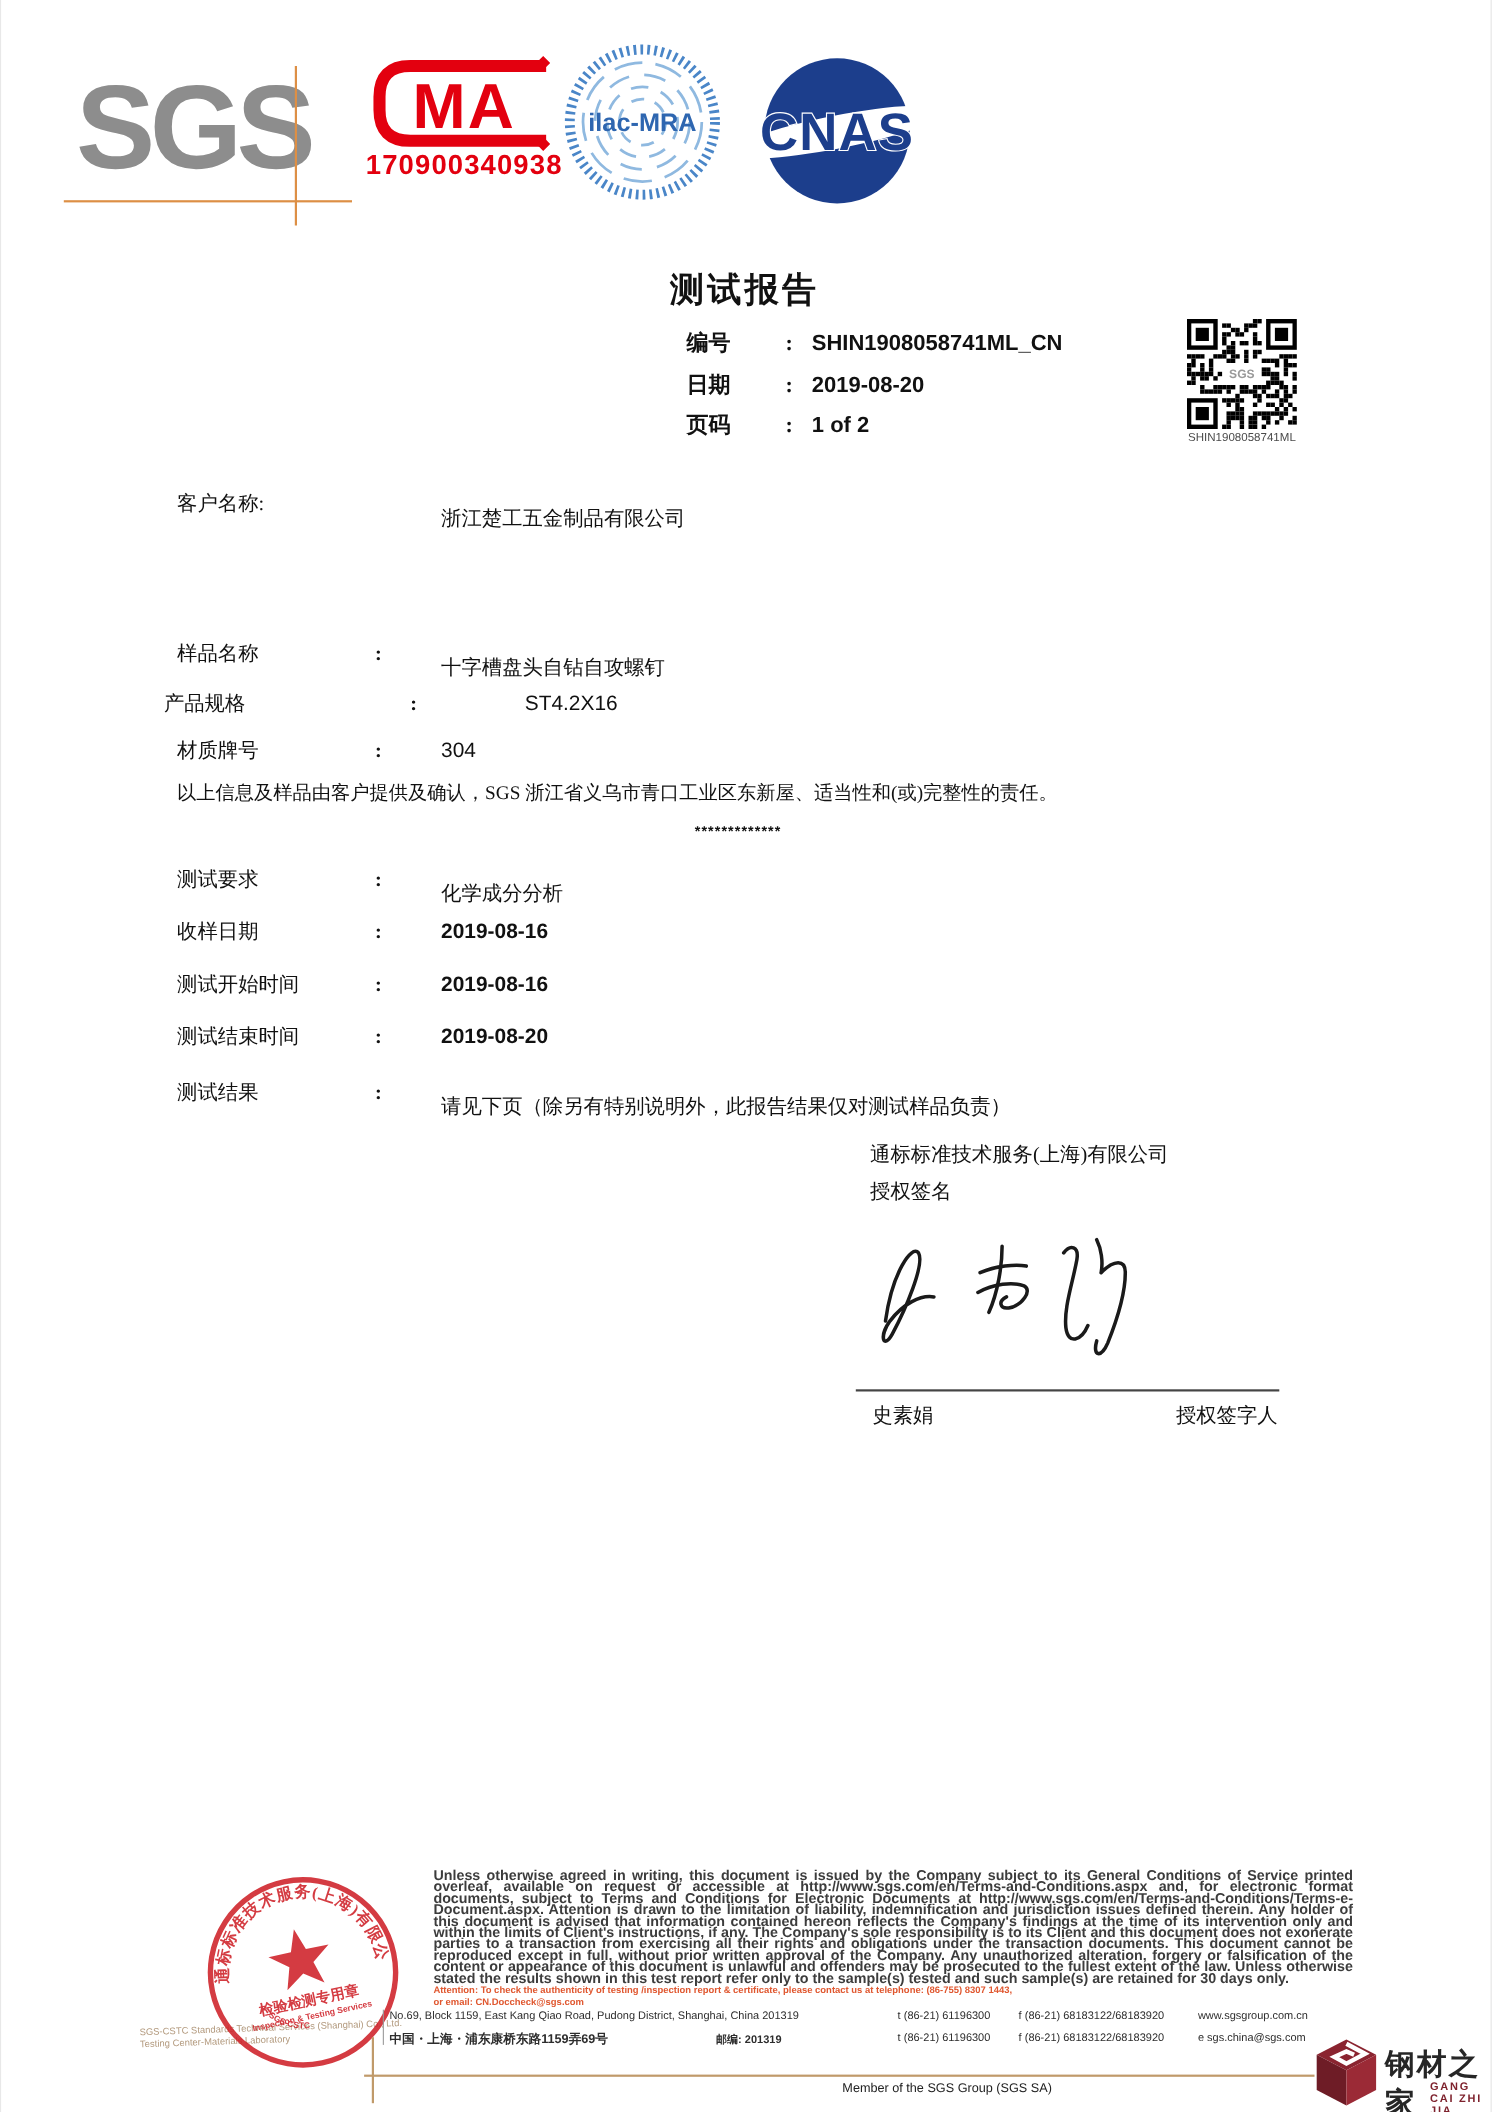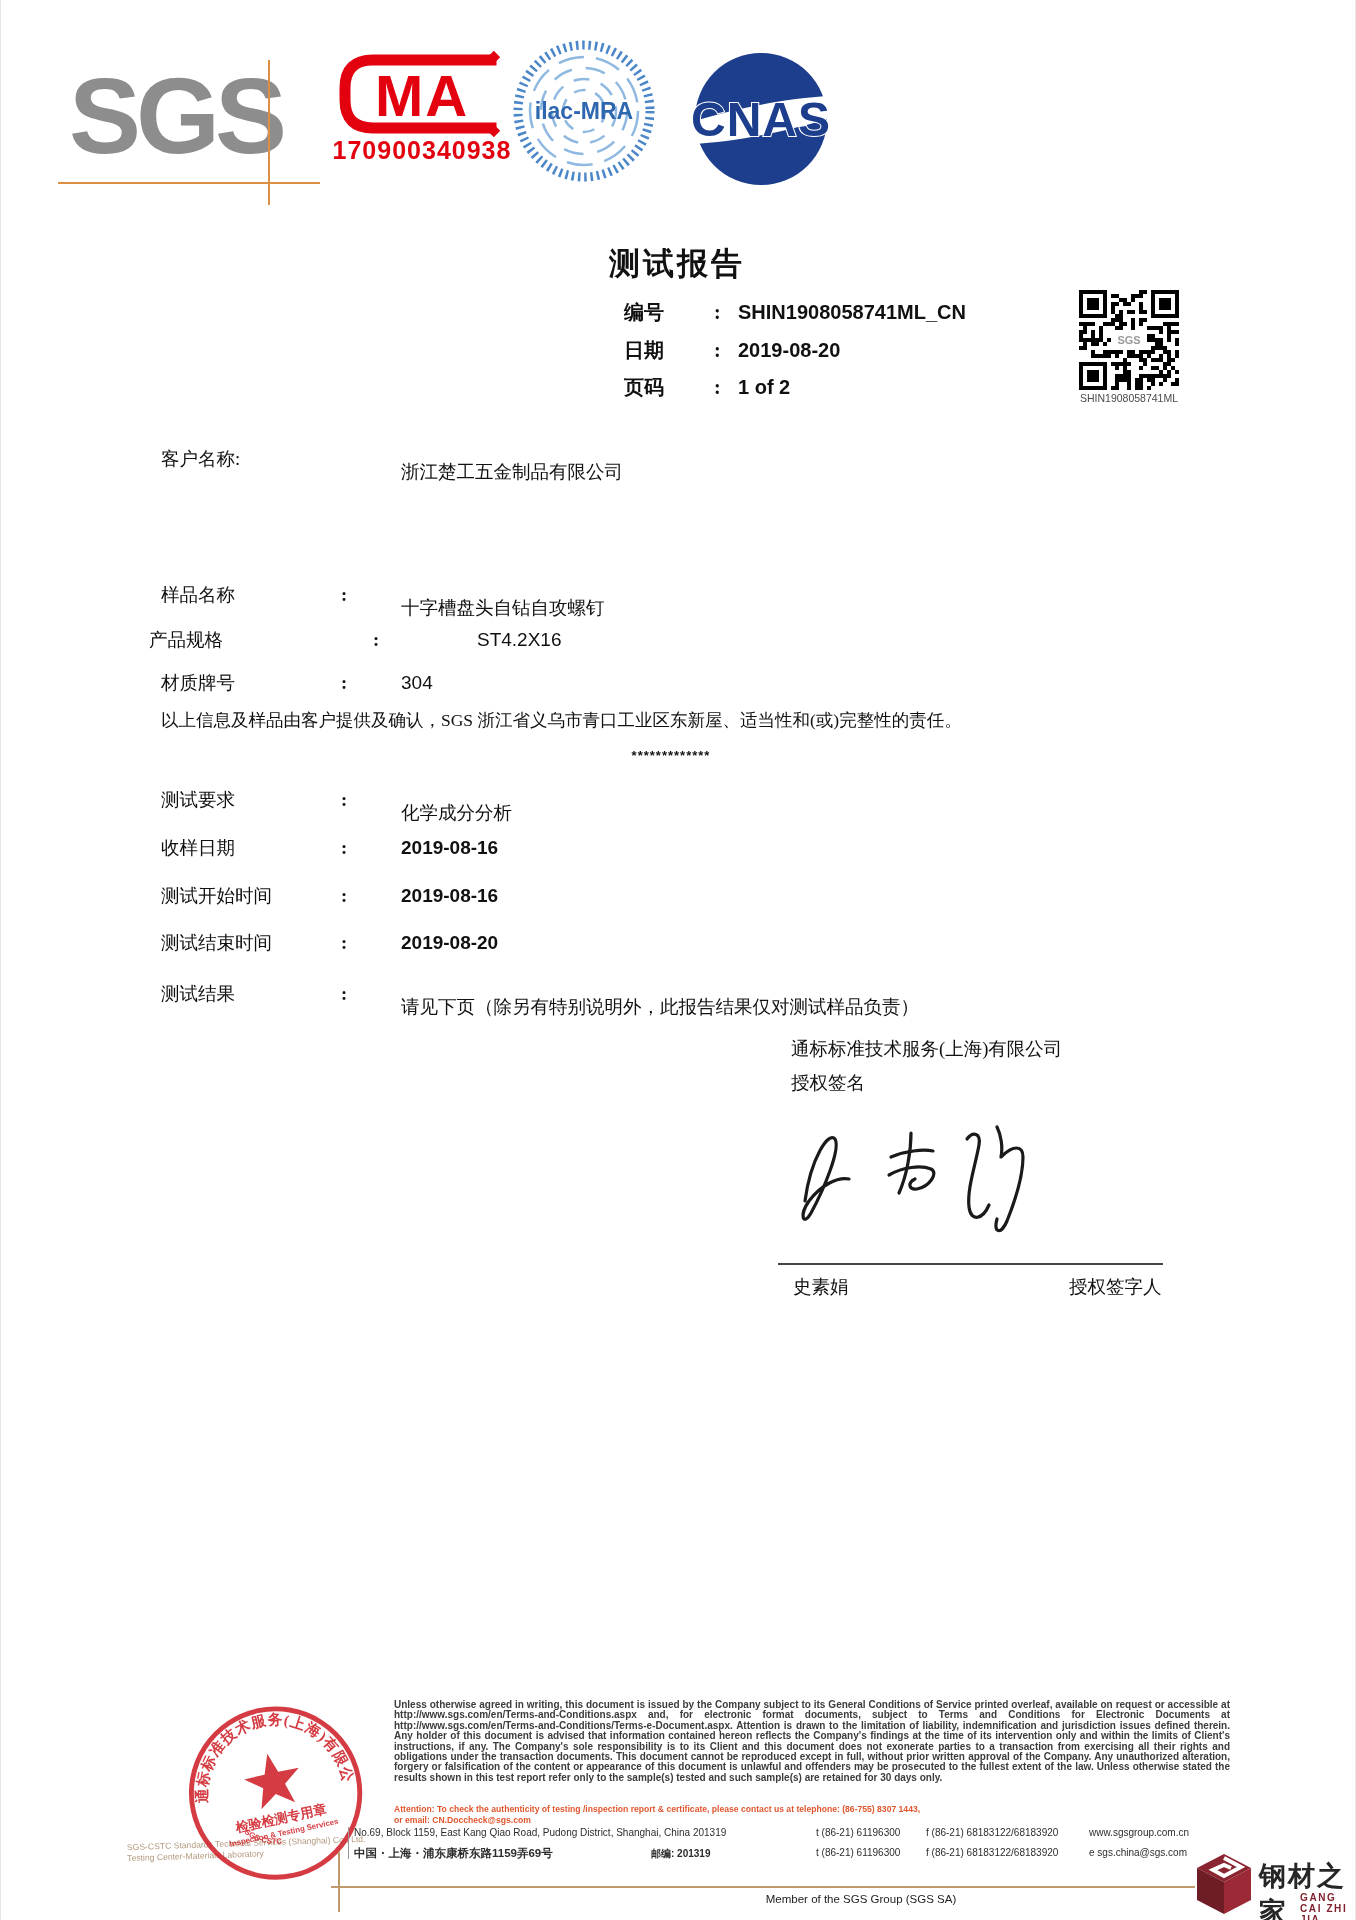--- a/index.html
+++ b/index.html
@@ -48,21 +48,21 @@
   .sig-label{left:790px;top:1070px;font-size:18.5px;}
   .sig-img{left:770px;top:1105px;}
   .sig-line{left:777px;top:1263px;width:385px;height:2px;background:#444;}
   .sig-name{left:792px;top:1274px;font-size:18.5px;}
   .sig-title{left:1068px;top:1274px;font-size:18.5px;}
 
   
   .stamp{left:182px;top:1700px;transform:rotate(-12deg);}
   .stamp-sub{left:126px;top:1838px;font-size:8.6px;line-height:11px;color:#b39a7e;
              font-family:"Liberation Sans",sans-serif;transform:rotate(-2deg);}
-  .legal{left:393px;top:1700px;width:836px;font-size:10px;line-height:10.4px;color:#3c3c3c;
+  .legal{left:393px;top:1700px;width:836px;font-size:13px;line-height:10.4px;color:#3c3c3c;
          font-family:"Liberation Sans","DejaVu Sans",sans-serif;text-align:justify;font-weight:bold;}
   .attention{left:393px;top:1804px;width:836px;font-size:8.6px;line-height:10.6px;color:#e0572f;
              font-family:"Liberation Sans",sans-serif;font-weight:bold;}
   .addr{font-family:"Liberation Sans","DejaVu Sans",sans-serif;font-size:10px;color:#2d2d2d;white-space:nowrap;}
   .addr-rule{left:347px;top:1827px;width:1px;height:32px;background:#999;}
   .foot-line-h{left:330px;top:1886px;width:864px;height:2px;background:#c09a6a;}
   .foot-line-v{left:337px;top:1852px;width:2px;height:60px;background:#c09a6a;}
   .member{left:700px;top:1893px;width:320px;text-align:center;font-size:11.5px;color:#222;
           font-family:"Liberation Sans",sans-serif;}
   .brand-cn{left:1258px;top:1858px;font-size:27px;font-weight:bold;color:#262626;letter-spacing:2px;

